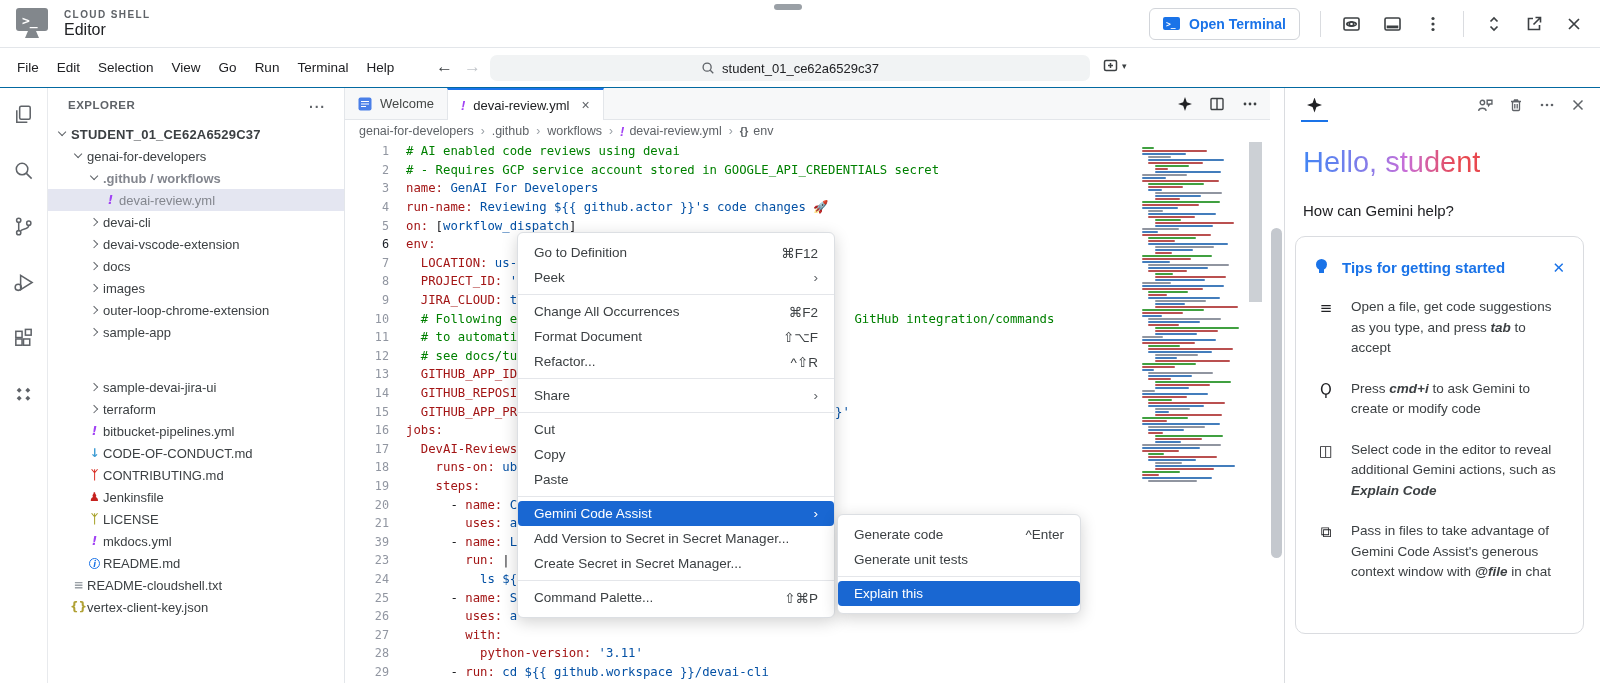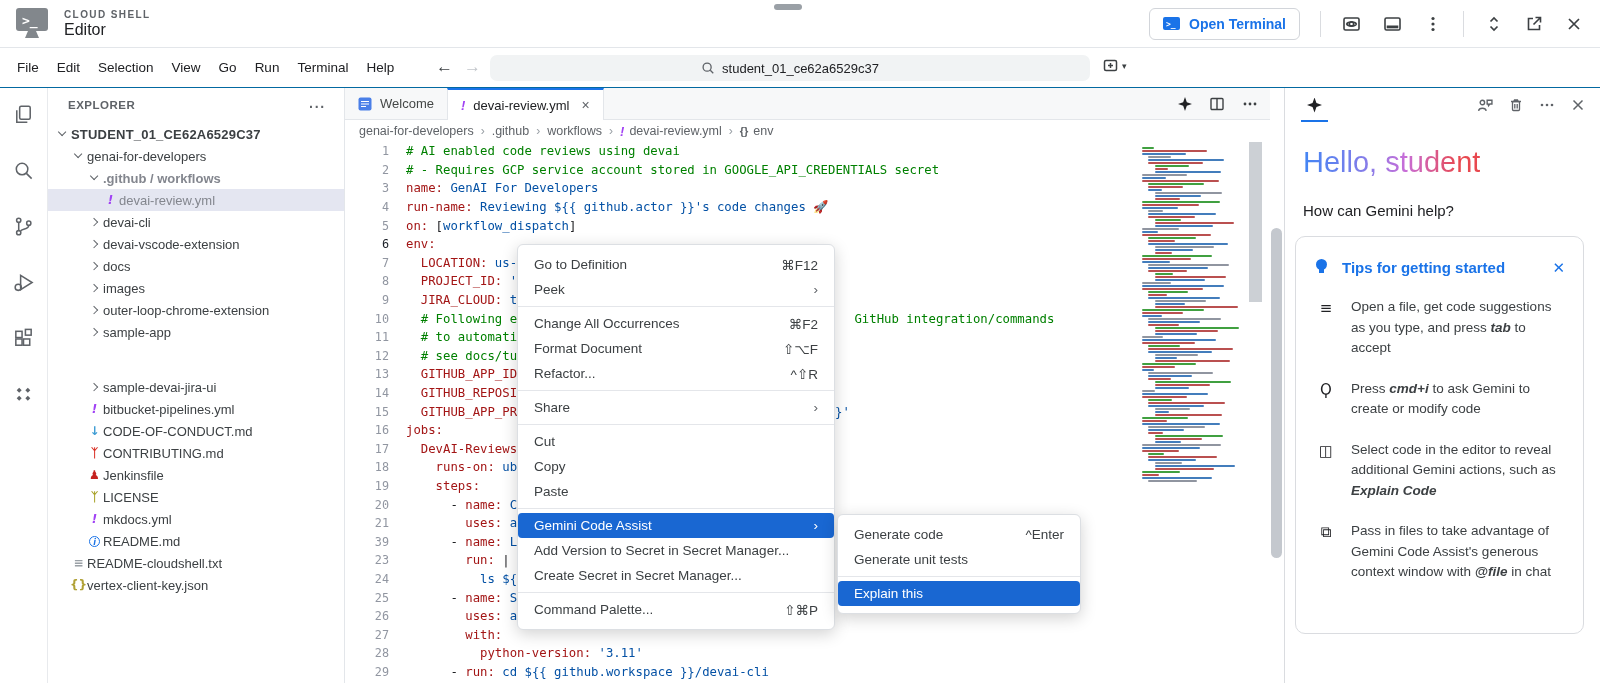--- a/index.html
+++ b/index.html
@@ -89,21 +89,21 @@
   .tips-card{position:absolute;left:10px;right:16px;top:148px;height:398px;border:1px solid #dadce0;border-radius:10px;background:#fff;padding:22px 18px 0 20px}
   .tips-head{display:flex;gap:15px;color:#1a73e8;font-size:15px;font-weight:600}
   .tips-close{margin-left:auto;font-size:15px;color:#1a73e8;font-weight:400;cursor:pointer}
   .bulb{width:11px;height:11px;background:#1a73e8;border-radius:50%;position:relative;flex:0 0 11px}
   .bulb::after{content:"";position:absolute;left:3px;top:10px;width:5px;height:4px;background:#1a73e8}
   .tip{display:flex;gap:15px;margin-top:20px;font-size:13.5px;line-height:1.52;color:#3c4043}
   .tip-icon{flex:0 0 20px;font-size:15px;color:#202124;text-align:center;font-family:"DejaVu Sans",sans-serif}
   .tip b{font-style:italic}
 
   
-  .ctx{position:absolute;left:517px;top:244px;width:318px;background:#fff;border:1px solid #dcdfe3;border-radius:6px;box-shadow:0 4px 16px rgba(0,0,0,.18);padding:7px 0;z-index:40;font-size:13.5px;color:#3c4043}
+  .ctx{position:absolute;left:517px;top:232px;width:318px;background:#fff;border:1px solid #dcdfe3;border-radius:6px;box-shadow:0 4px 16px rgba(0,0,0,.18);padding:7px 0;z-index:40;font-size:13.5px;color:#3c4043}
   .ctx-item{height:25px;display:flex;align-items:center;justify-content:space-between;padding:0 16px;cursor:pointer}
   .ctx-item .sc{color:#3c4043}
   .ctx-item .subarrow{color:#5f6368}
   .ctx-item.hl{background:#1967d2;color:#fff;border-radius:4px}
   .ctx-item.hl .subarrow{color:#fff}
   .ctx-sep{height:1px;background:#e4e6ea;margin:4px 0}
   .sub{left:837px;top:514px;width:244px;z-index:41}
 </style>
 </head>
 <body>
@@ -295,20 +295,26 @@
             <span class="chev right">
               <i></i>
             </span>
             <span class="lbl">sample-app</span>
           </div>
           <div class="tree-row" style="padding-left: 38px; margin-top: 33px;">
             <span class="chev right">
               <i></i>
             </span>
             <span class="lbl">sample-devai-jira-ui</span>
+          </div>
+          <div class="tree-row" style="padding-left: 38px;">
+            <span class="chev right">
+              <i></i>
+            </span>
+            <span class="lbl">terraform</span>
           </div>
           <div class="tree-row" style="padding-left: 38px;">
             <span class="ficon" style="color: rgb(161, 66, 244); font-style: italic;">!</span>
             <span class="lbl">bitbucket-pipelines.yml</span>
           </div>
           <div class="tree-row" style="padding-left: 38px;">
             <span class="ficon" style="color: rgb(63, 157, 212);">↓</span>
             <span class="lbl">CODE-OF-CONDUCT.md</span>
           </div>
           <div class="tree-row" style="padding-left: 38px;">

